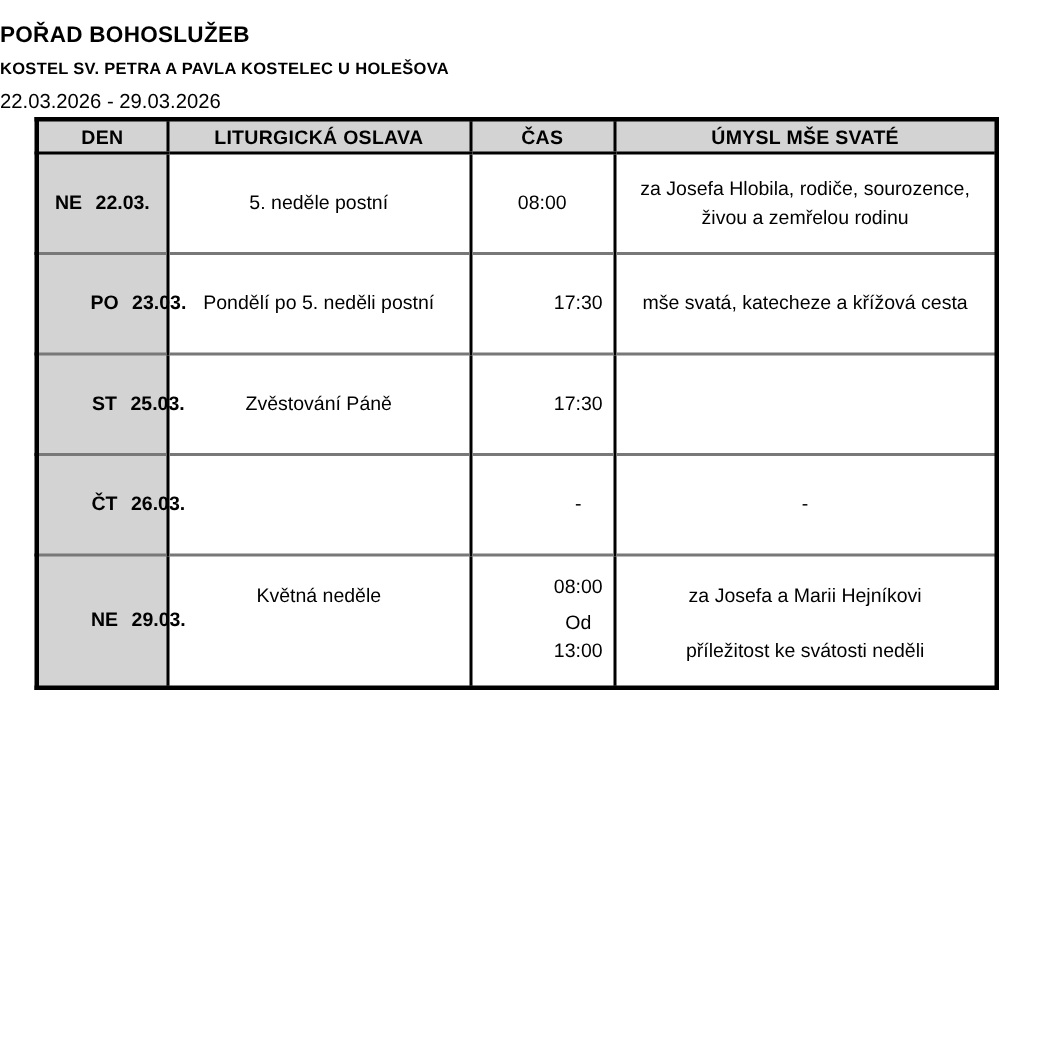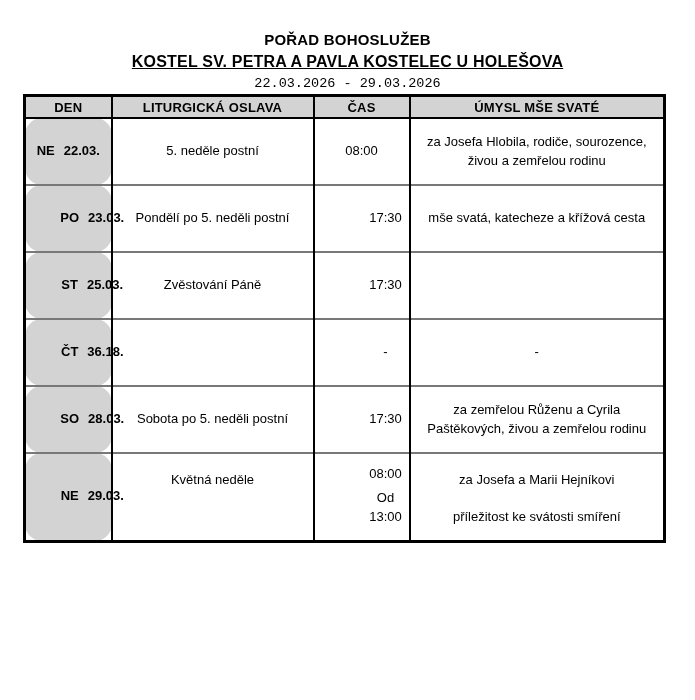--- a/index.html
+++ b/index.html
@@ -10,40 +10,38 @@
     font-family: "Liberation Sans", sans-serif;
   }
   .page {
     position: relative;
     width: 695px;
     height: 700px;
     background: #ffffff;
     overflow: hidden;
   }
   .doc-header {
-    padding-top: 29px;
-    text-align: center;
+    padding-top: 13px;
+    text-align: left;
   }
   .title-line1 {
     font-size: 15px;
     font-weight: bold;
     line-height: 22px;
     letter-spacing: 0.2px;
   }
   .title-line2 {
-    font-size: 16px;
+    font-size: 11px;
     font-weight: bold;
     line-height: 22px;
     letter-spacing: 0.2px;
-    text-decoration: underline;
   }
   .date-range {
     font-size: 13.5px;
     line-height: 21px;
-    font-family: Liberation Mono, monospace;
   }
   table.schedule {
     border-collapse: collapse;
     table-layout: fixed;
     width: 640px;
     margin-left: 23px;
     border: 3px solid var(--border-dark, #000);
   }
   th {
     background: var(--header-bg, #d3d3d3);
@@ -66,21 +64,20 @@
   }
   tbody tr + tr td {
     border-top: 2px solid var(--row-border, #787878);
     padding-left: 48px;
   }
   tbody tr { height: 67px; }
   tbody tr.row-last { height: 88px; }
   td.day-cell {
     background: var(--day-col-bg, #d3d3d3);
     font-weight: bold;
-    border-radius: 17px;
   }
   .daywrap {
     display: flex;
     justify-content: center;
     align-items: center;
     gap: 9px;
   }
   td.cel-cell { padding: 0 4px; }
   td.int-cell { padding: 0 6px; }
   .stack {
@@ -166,40 +163,29 @@
         </td>
         <td class="cel-cell">Zvěstování Páně</td>
         <td class="time-cell">17:30</td>
         <td class="int-cell"></td>
       </tr>
 
       <tr>
         <td class="day-cell">
           <div class="daywrap">
             <span>ČT</span>
-            <span>36.18.</span>
+            <span>26.03.</span>
           </div>
         </td>
         <td class="cel-cell"></td>
         <td class="time-cell">-</td>
         <td class="int-cell">-</td>
       </tr>
 
 
-      <tr>
-        <td class="day-cell">
-          <div class="daywrap">
-            <span>SO</span>
-            <span>28.03.</span>
-          </div>
-        </td>
-        <td class="cel-cell">Sobota po 5. neděli postní</td>
-        <td class="time-cell">17:30</td>
-        <td class="int-cell">za zemřelou Růženu a Cyrila Paštěkových, živou a zemřelou rodinu</td>
-      </tr>
 
       <tr class="row-last">
         <td class="day-cell">
           <div class="daywrap">
             <span>NE</span>
             <span>29.03.</span>
           </div>
         </td>
         <td class="cel-cell">
           <div class="stack">
@@ -209,21 +195,21 @@
         </td>
         <td class="time-cell">
           <div class="stack">
             <div class="top">08:00</div>
             <div class="bot">Od 13:00</div>
           </div>
         </td>
         <td class="int-cell">
           <div class="stack">
             <div class="top">za Josefa a Marii Hejníkovi</div>
-            <div class="bot">příležitost ke svátosti smíření</div>
+            <div class="bot">příležitost ke svátosti neděli</div>
           </div>
         </td>
       </tr>
 
     </tbody>
   </table>
 
 </div>
 
 </body></html>

